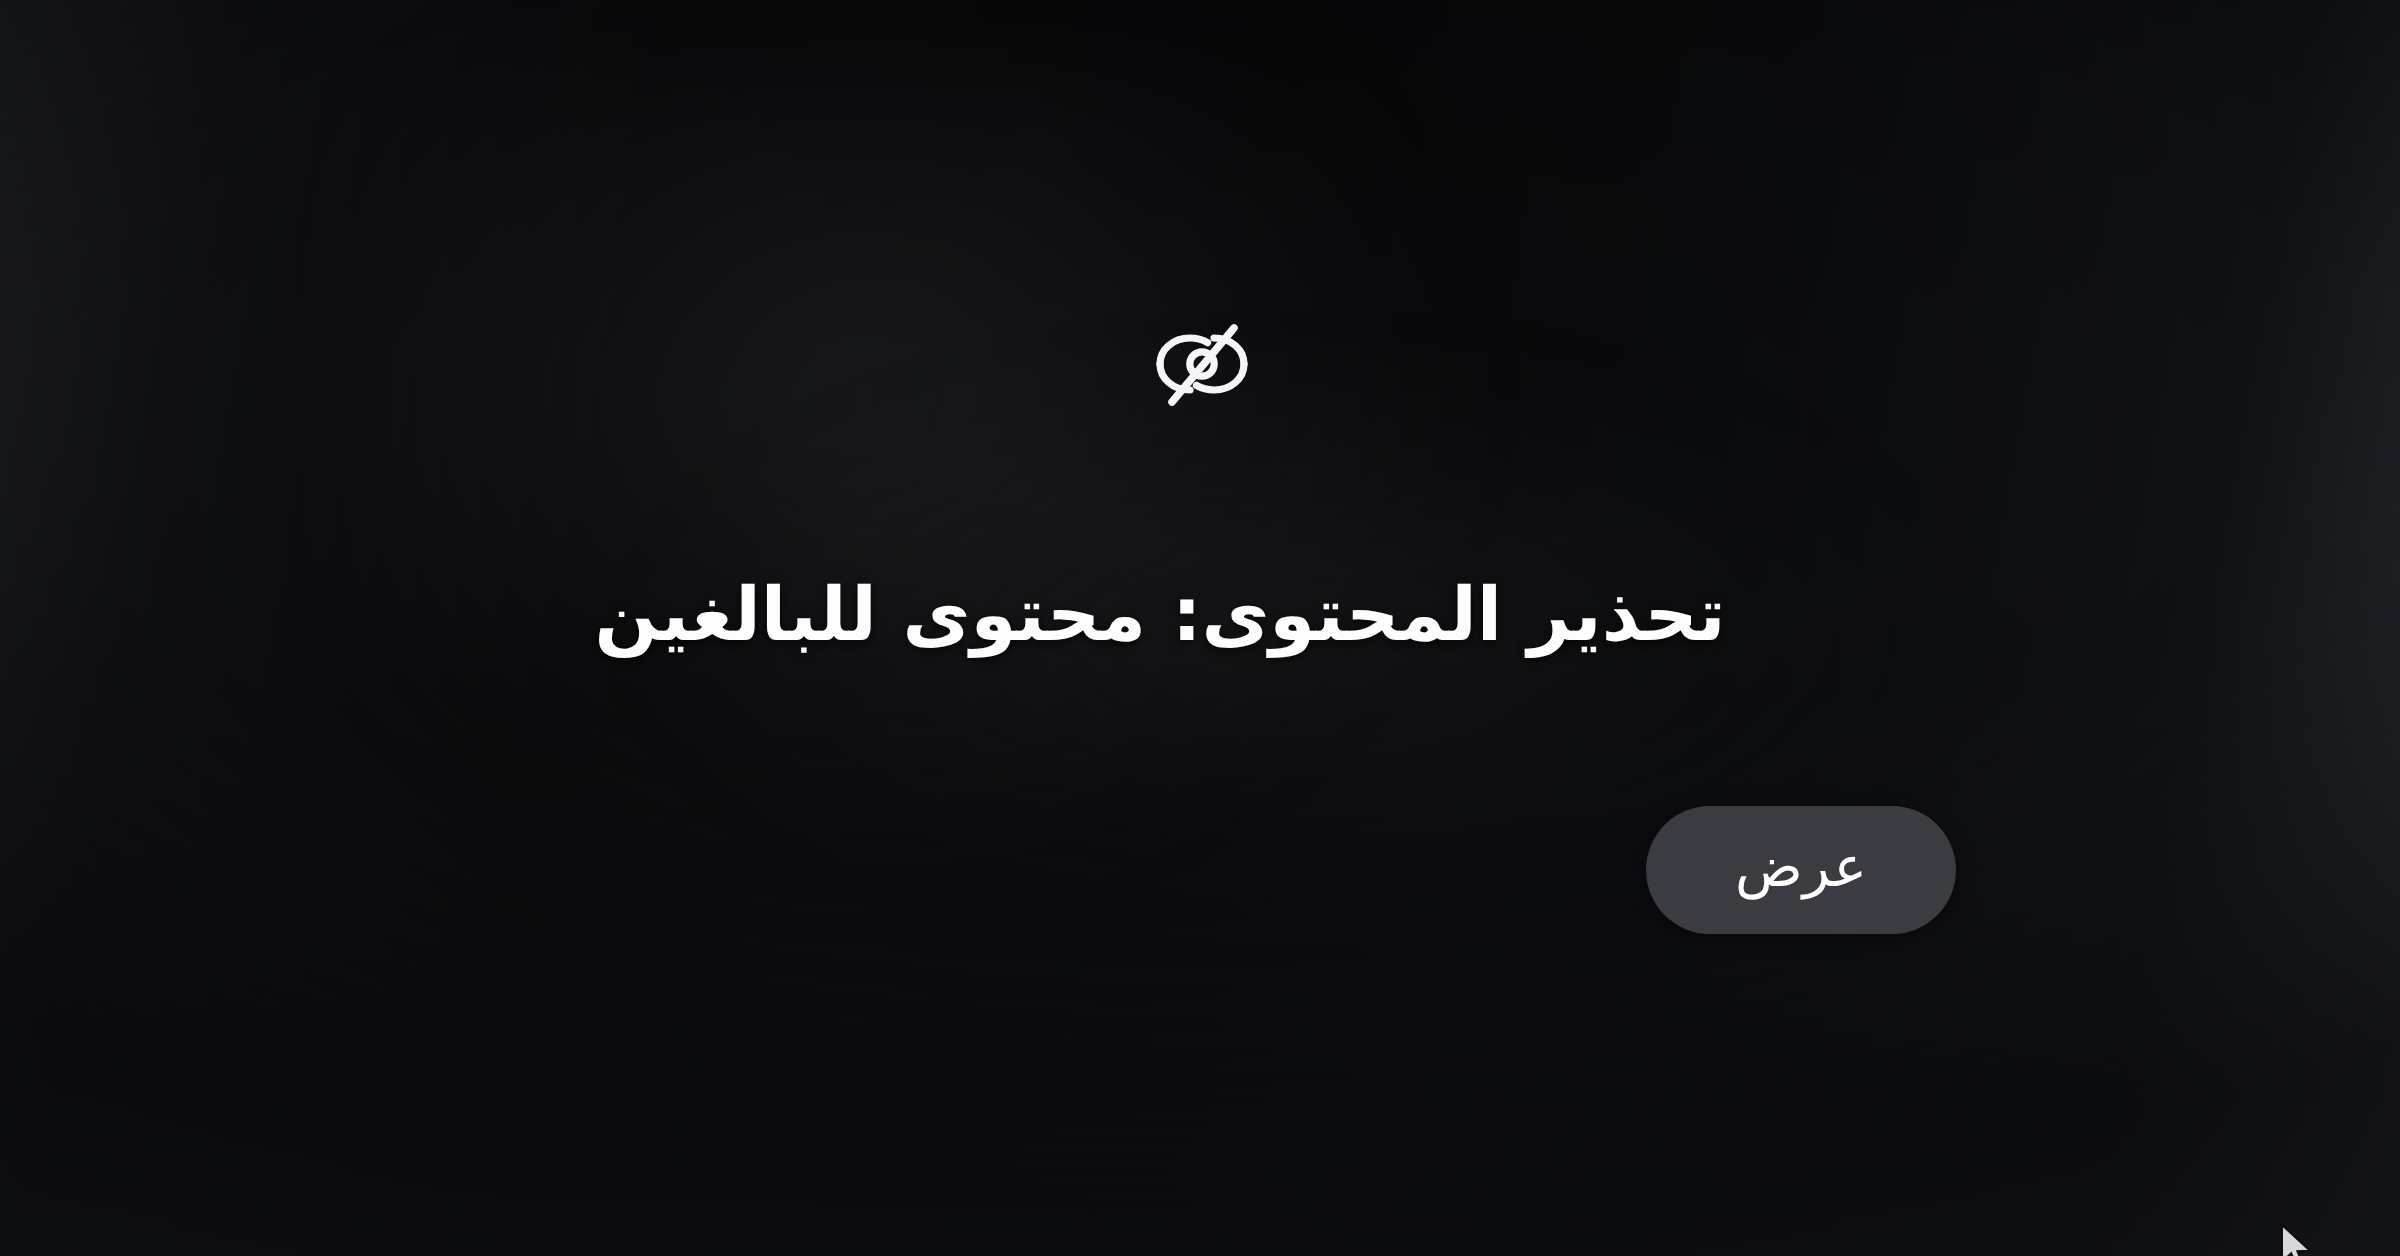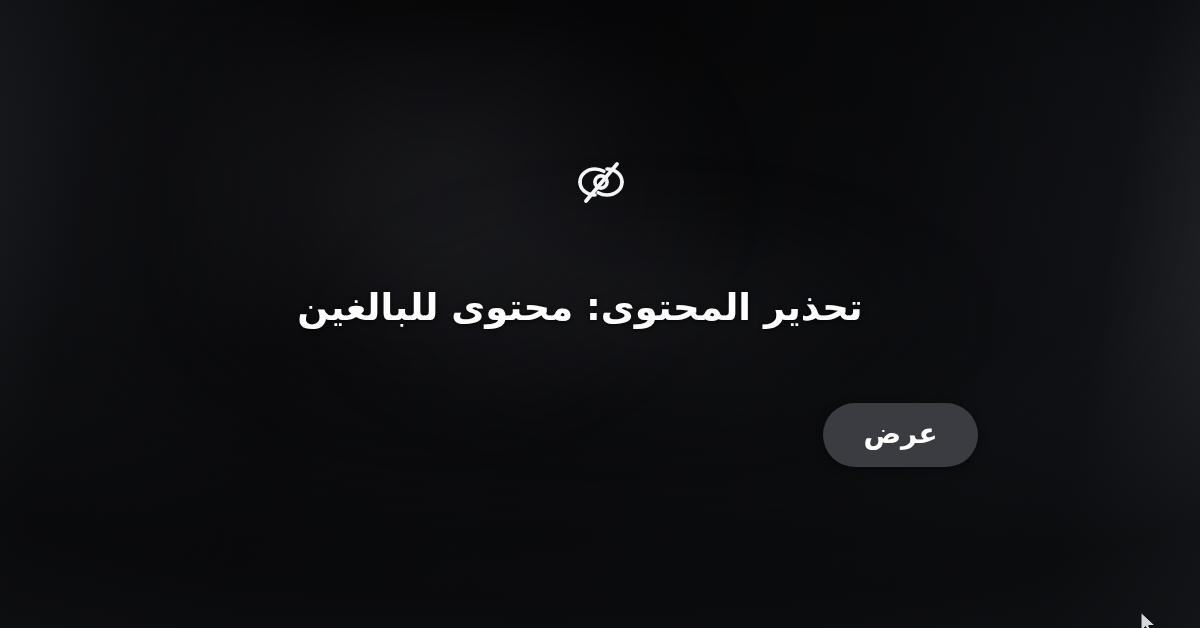--- a/index.html
+++ b/index.html
@@ -135,21 +135,21 @@
     align-items:center;
     justify-content:center;
     width:100%;
     height:100%;
     border:none;
     border-radius:34px;
     background:#3b3c41;
     color:#ffffff;
     font-family:inherit;
     font-size:28px;
-    font-weight:700;
+    font-weight:400;
     direction:rtl;
     cursor:pointer;
     box-shadow:0 2px 10px rgba(0,0,0,0.45);
     padding-bottom:3px;
   }
 
   
   .cursor {
     position:absolute;
     left:1138px;

